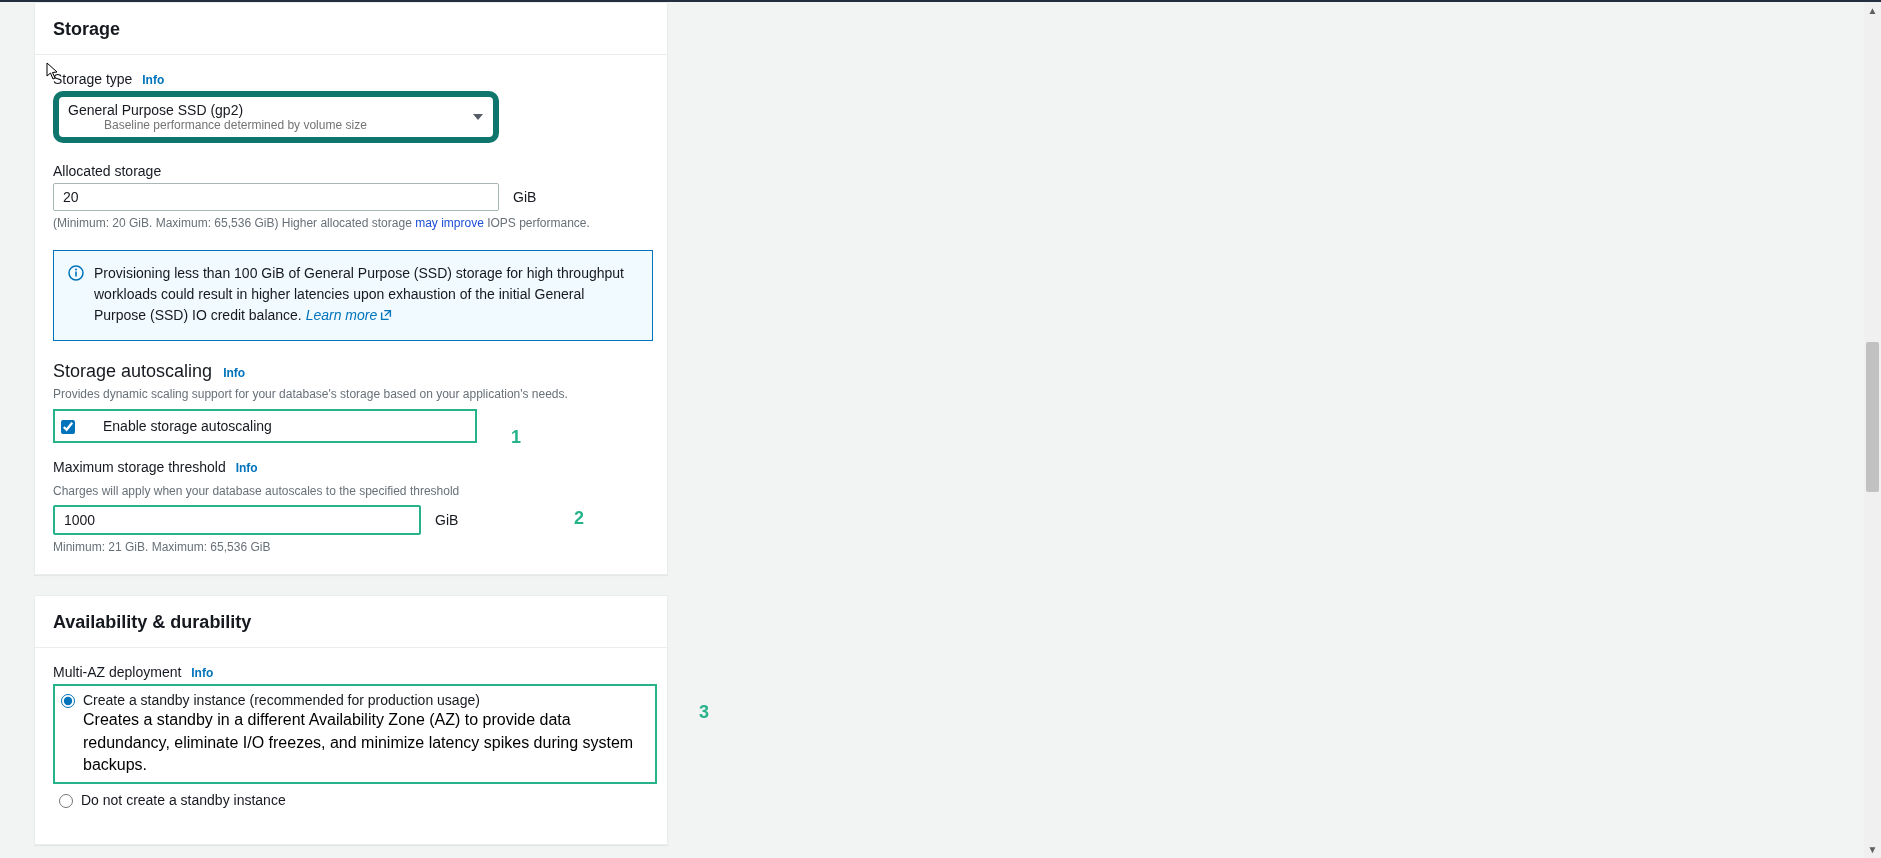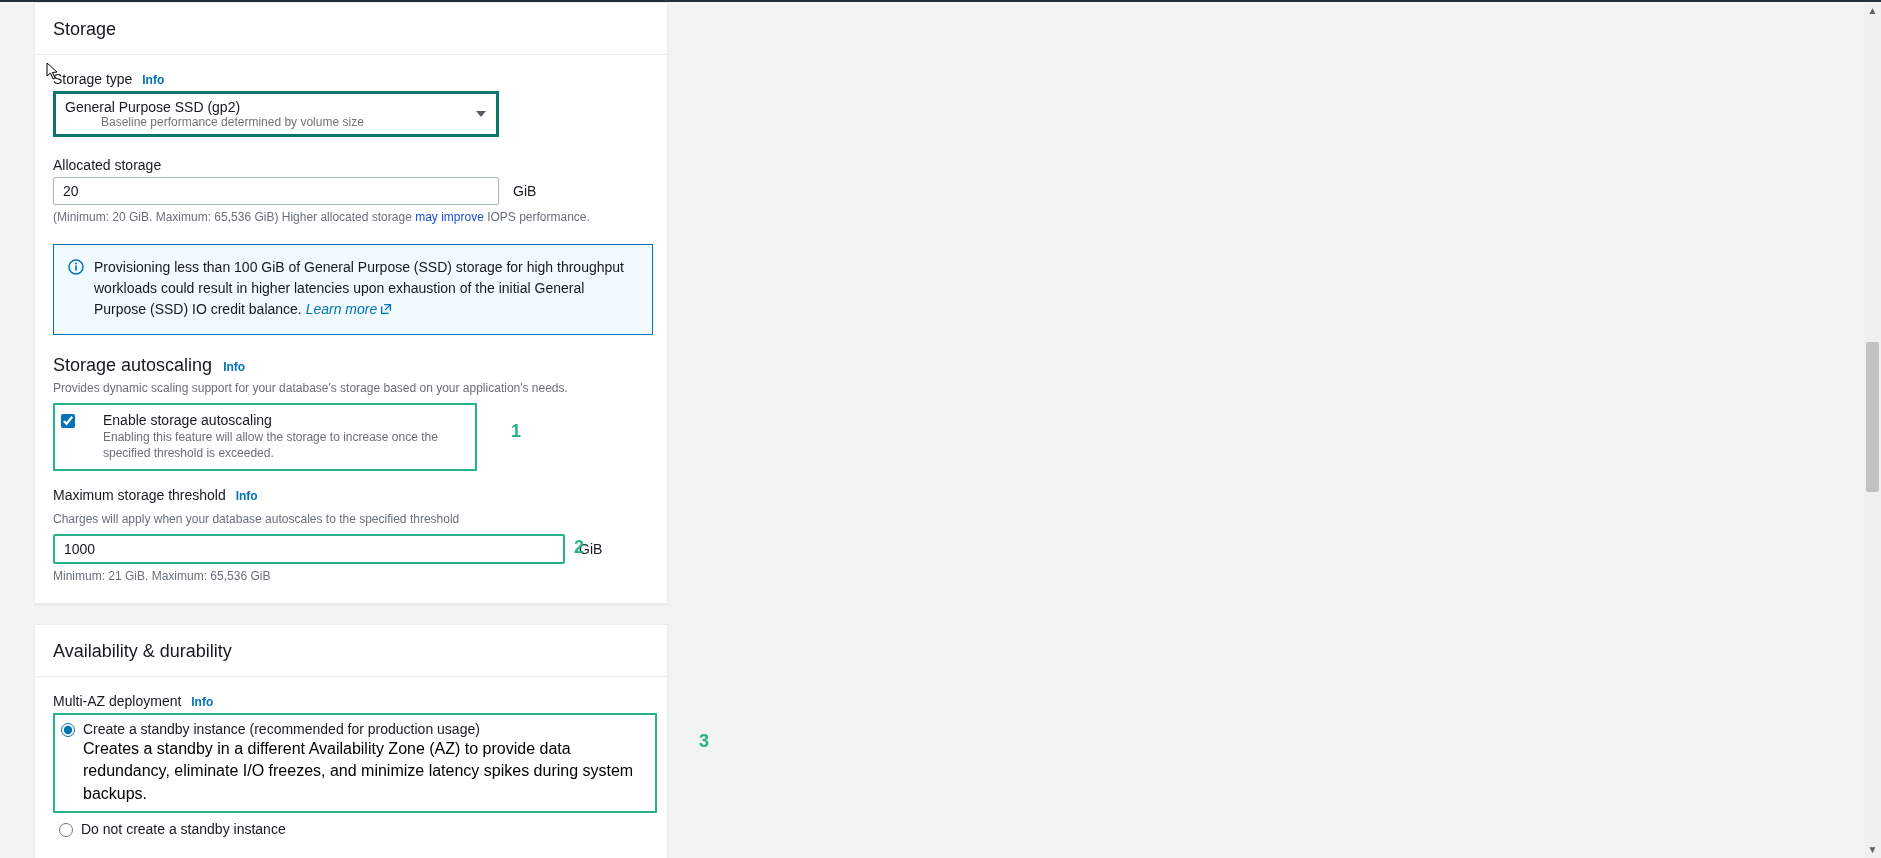--- a/index.html
+++ b/index.html
@@ -29,40 +29,40 @@
     border: 1px solid #eaeded;
     box-shadow: 0 1px 1px rgba(0,0,0,0.05);
     margin-bottom: 20px;
   }
   .panel-header {
     padding: 16px 18px 14px 18px;
     border-bottom: 1px solid #eaeded;
   }
   .panel-header h2 {
     font-size: 18px;
-    font-weight: 400;
+    font-weight: 700;
   }
   .panel-body {
     padding: 16px 18px 18px 18px;
   }
   .field-label {
     font-size: 14px;
     color: #16191f;
     margin-bottom: 4px;
   }
   .info-link {
     color: #0073bb;
     font-size: 12px;
     font-weight: 700;
     margin-left: 6px;
     cursor: pointer;
   }
   .select-box {
-    border: 3px solid #0f766e;
-    border-radius: 0;
+    border: 6px solid #0f766e;
+    border-radius: 10px;
     width: 446px;
     padding: 5px 30px 5px 9px;
     position: relative;
     cursor: pointer;
     background: #fff;
   }
   .select-main {
     font-size: 14px;
     color: #16191f;
   }
@@ -264,39 +264,38 @@
           <span class="info-link">Info</span>
         </div>
         <div class="helper-text">Provides dynamic scaling support for your database's storage based on your application's needs.</div>
 
         <div style="position:relative; margin-top:6px;">
           <div class="highlight-box" style="width:424px;">
             <div class="checkbox-row">
               <input type="checkbox" checked="" style="">
               <div class="cb-text">
                 <div class="cb-label">Enable storage autoscaling</div>
-                <div class="cb-desc">Enabling this feature will allow the storage to increase once the specified threshold is exceeded.</div>
               </div>
             </div>
           </div>
           <div class="annotation-num" style="left:458px; top:18px;">1</div>
         </div>
 
         <div class="spacer-sm"></div>
 
         <div class="field-label" style="margin-top:4px;">
           <span>Maximum storage threshold</span>
           <span class="info-link">Info</span>
         </div>
         <div class="helper-text" style="margin-top:8px;">Charges will apply when your database autoscales to the specified threshold</div>
 
         <div style="position:relative; margin-top:6px;">
           <div class="row-inline">
             <div class="highlight-box" style="padding:0; border-radius:2px;">
-              <input class="text-input" style="border: none; width: 508px;" type="text" value="1000">
+              <input class="text-input" style="border: none; width: 364px;" type="text" value="1000">
             </div>
             <span class="unit-suffix">GiB</span>
           </div>
           <div class="annotation-num" style="left:521px; top:3px;">2</div>
         </div>
         <div class="helper-text">Minimum: 21 GiB. Maximum: 65,536 GiB</div>
 
       </div>
     </div>
 

